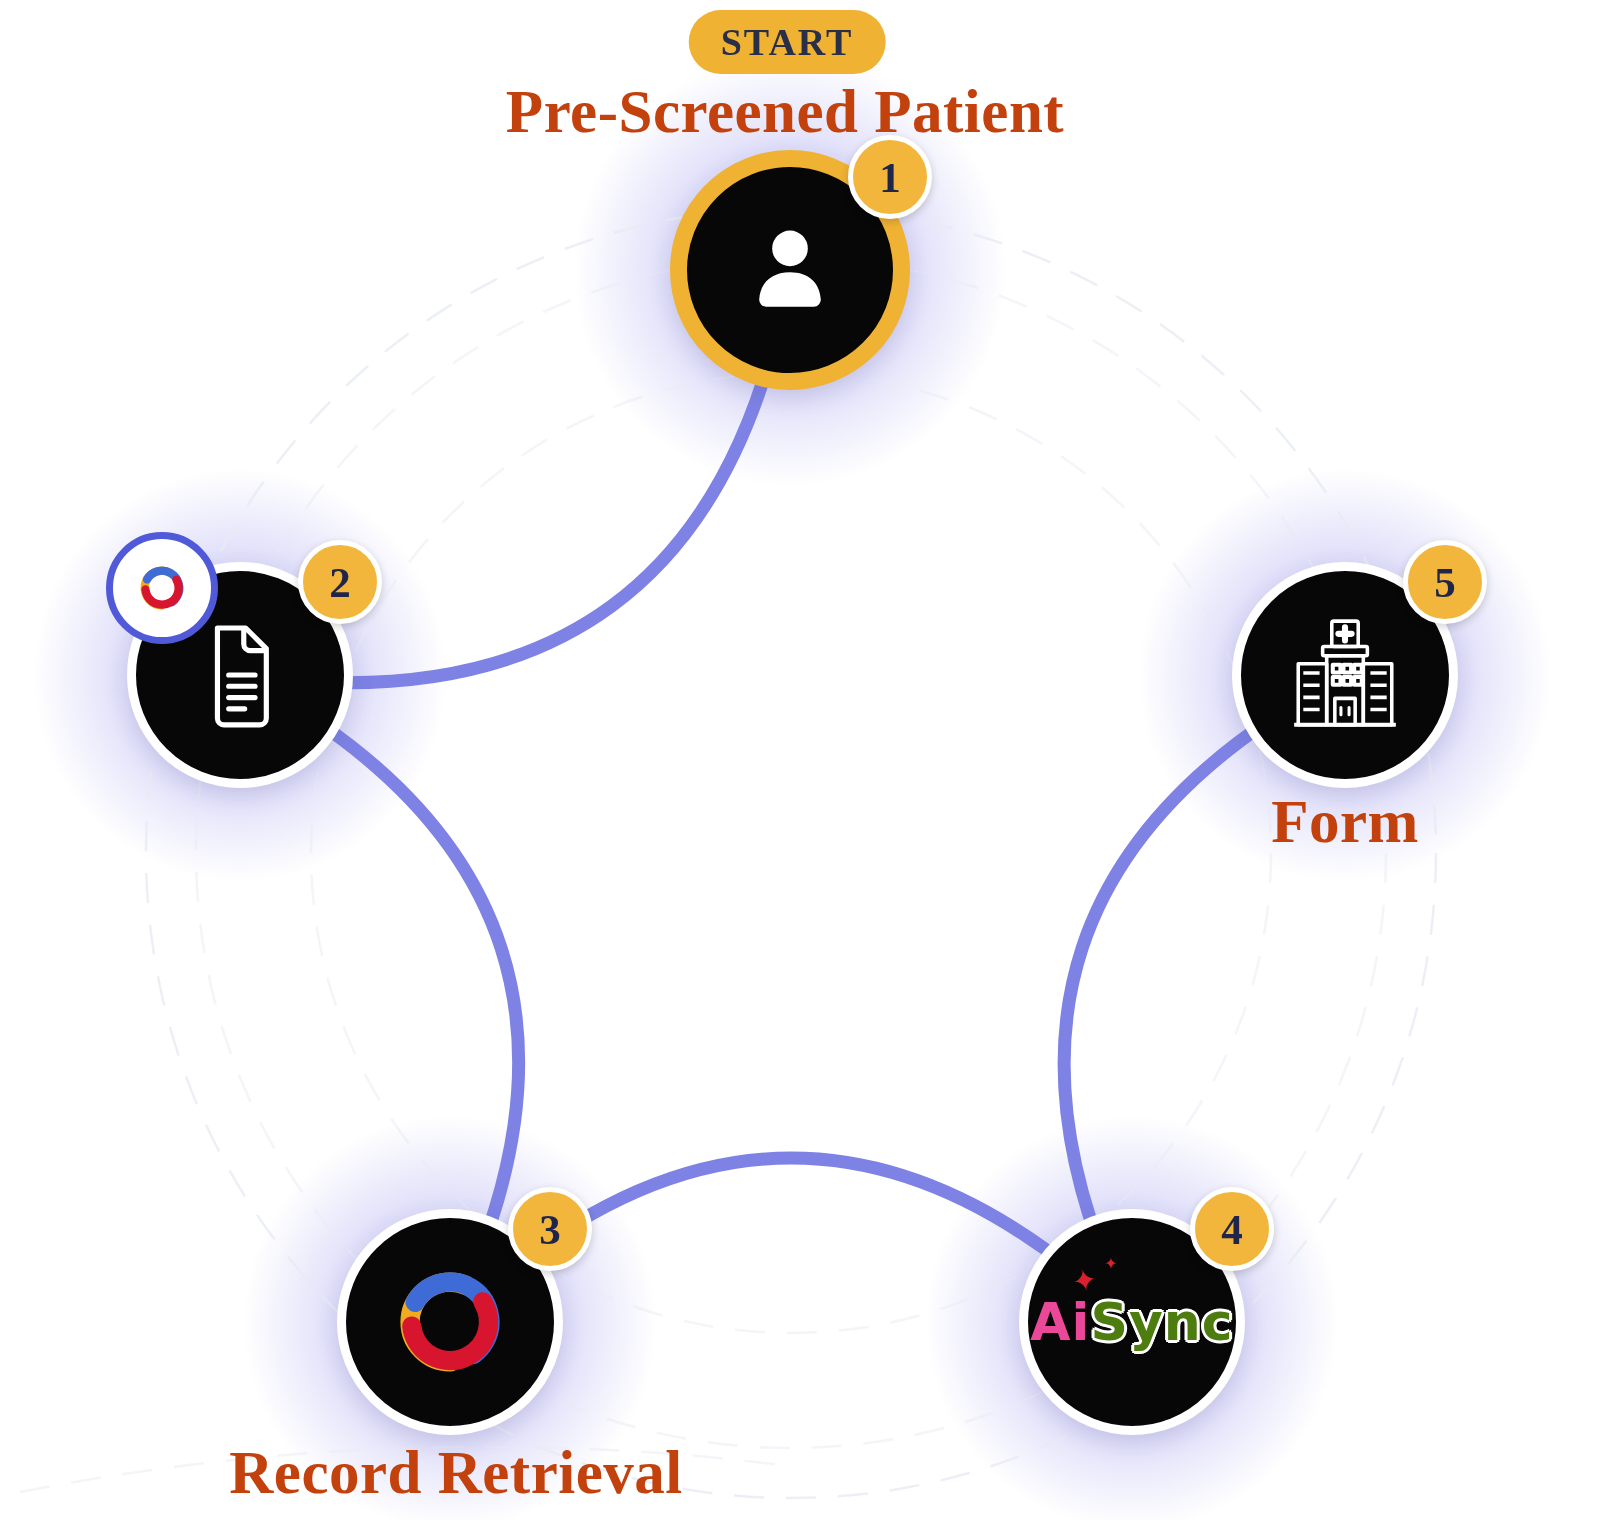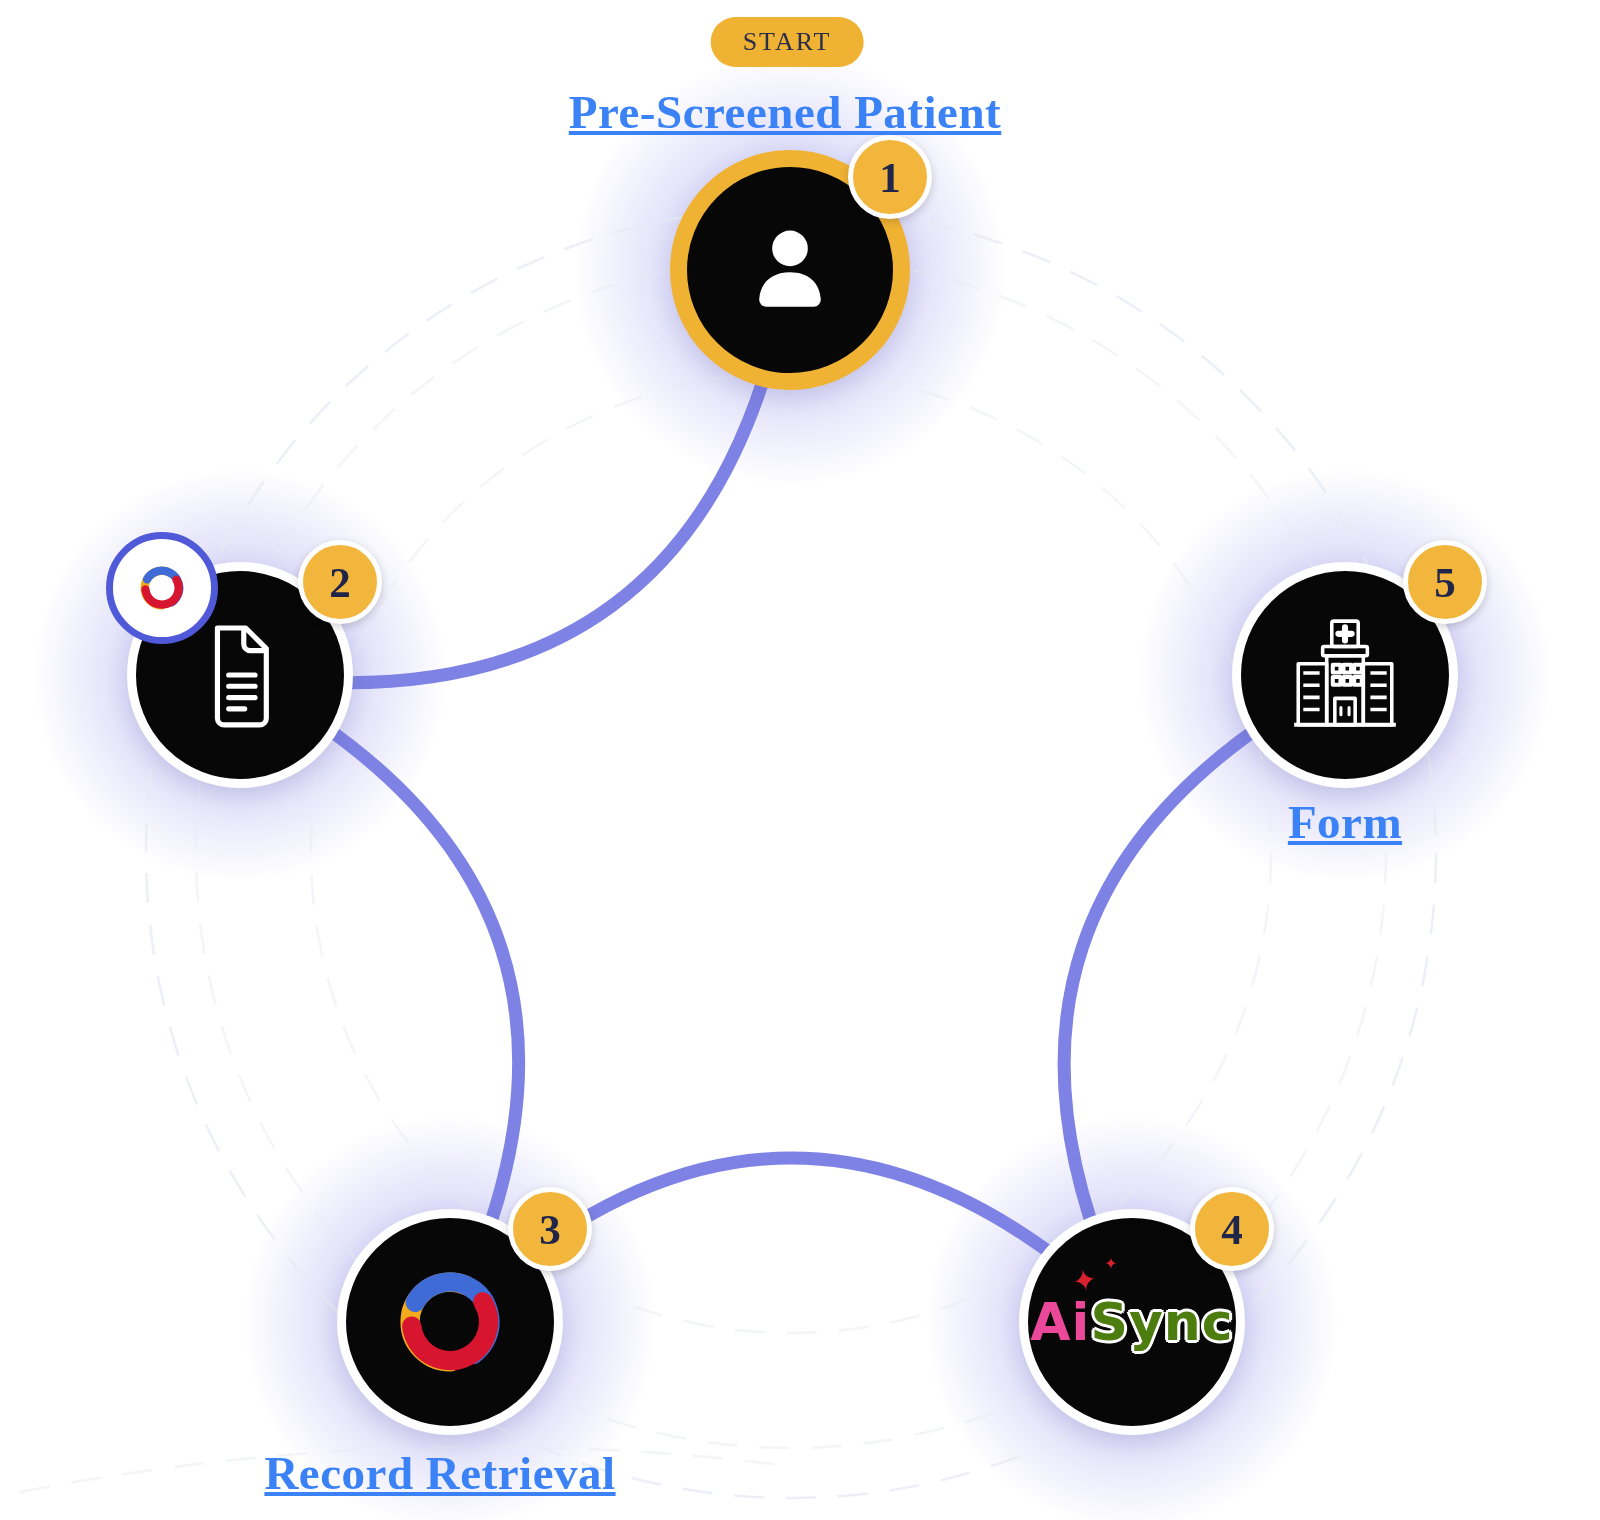--- a/index.html
+++ b/index.html
@@ -16,23 +16,23 @@
   .node{position:absolute;border-radius:50%;background:#070707;z-index:3;
     display:flex;align-items:center;justify-content:center;
     box-shadow:0 8px 22px rgba(80,80,150,.18);}
   .node.ring-yellow{width:206px;height:206px;border:17px solid #f0b233;}
   .node.ring-white{width:208px;height:208px;border:9px solid #ffffff;}
   .badge{position:absolute;width:74px;height:74px;border-radius:50%;background:#f2b63c;
     border:5px solid #ffffff;z-index:5;display:flex;align-items:center;justify-content:center;
     box-shadow:0 3px 8px rgba(0,0,0,.18);}
   .badge span{font-size:43px;font-weight:700;color:#20264a;line-height:1;}
   .node-label{position:absolute;transform:translate(-50%,-50%);white-space:nowrap;
-    font-size:47px;font-weight:700;color:#3b82f6;z-index:6;letter-spacing:.5px;text-decoration:underline;}
+    font-size:61px;font-weight:700;color:#c2410c;z-index:6;letter-spacing:.5px;}
   .start-pill{position:absolute;transform:translate(-50%,-50%);background:#f0b233;
-    color:#2a2f49;font-size:26px;font-weight:400;letter-spacing:2px;
+    color:#2a2f49;font-size:38px;font-weight:700;letter-spacing:2px;
     padding:10px 32px;border-radius:34px;z-index:6;}
   .mini-logo{position:absolute;width:98px;height:98px;border-radius:50%;background:#ffffff;
     border:7px solid #5059d8;z-index:4;display:flex;align-items:center;justify-content:center;}
   
   .aisync{position:relative;font-family:"DejaVu Sans","Liberation Sans",sans-serif;
     font-weight:700;font-size:52px;line-height:1;white-space:nowrap;}
   .aisync .ai{color:#ec4899;letter-spacing:1px;}
   .aisync .sync{color:#4d7c0f;letter-spacing:1px;
     text-shadow:-2px -2px 0 #fff,2px -2px 0 #fff,-2px 2px 0 #fff,2px 2px 0 #fff,
       0 -3px 0 #fff,0 3px 0 #fff,-3px 0 0 #fff,3px 0 0 #fff;}
@@ -96,21 +96,21 @@
   <div class="node ring-white" style="left:337px;top:1209px">
     <svg width="148" height="148" viewBox="0 0 100 100" fill="none" stroke-linecap="round">
       <circle cx="50" cy="50" r="27" stroke="#f2ab1c" stroke-width="13" pathLength="360" stroke-dasharray="205 155" transform="rotate(90 50 50)"></circle>
       <circle cx="50" cy="50" r="27" stroke="#3e6bd6" stroke-width="13" pathLength="360" stroke-dasharray="205 155" transform="rotate(-150 50 50)"></circle>
       <circle cx="50" cy="50" r="26" stroke="#d8152f" stroke-width="13" pathLength="360" stroke-dasharray="205 155" transform="rotate(-30 50 50)"></circle>
     </svg>
   </div>
   <div class="badge" style="left:508px;top:1187px">
     <span>3</span>
   </div>
-  <div class="node-label" style="left:440px;top:1473px">Record Retrieval</div>
+  <div class="node-label" style="left:456px;top:1473px">Record Retrieval</div>
 
   <div class="node ring-white" style="left:1019px;top:1209px">
     <div class="aisync">
       <span class="spark big">✦</span>
       <span class="spark small">✦</span>
       <span class="ai">Ai</span><span class="sync">Sync</span>
     </div>
   </div>
   <div class="badge" style="left:1190px;top:1187px">
     <span>4</span>

